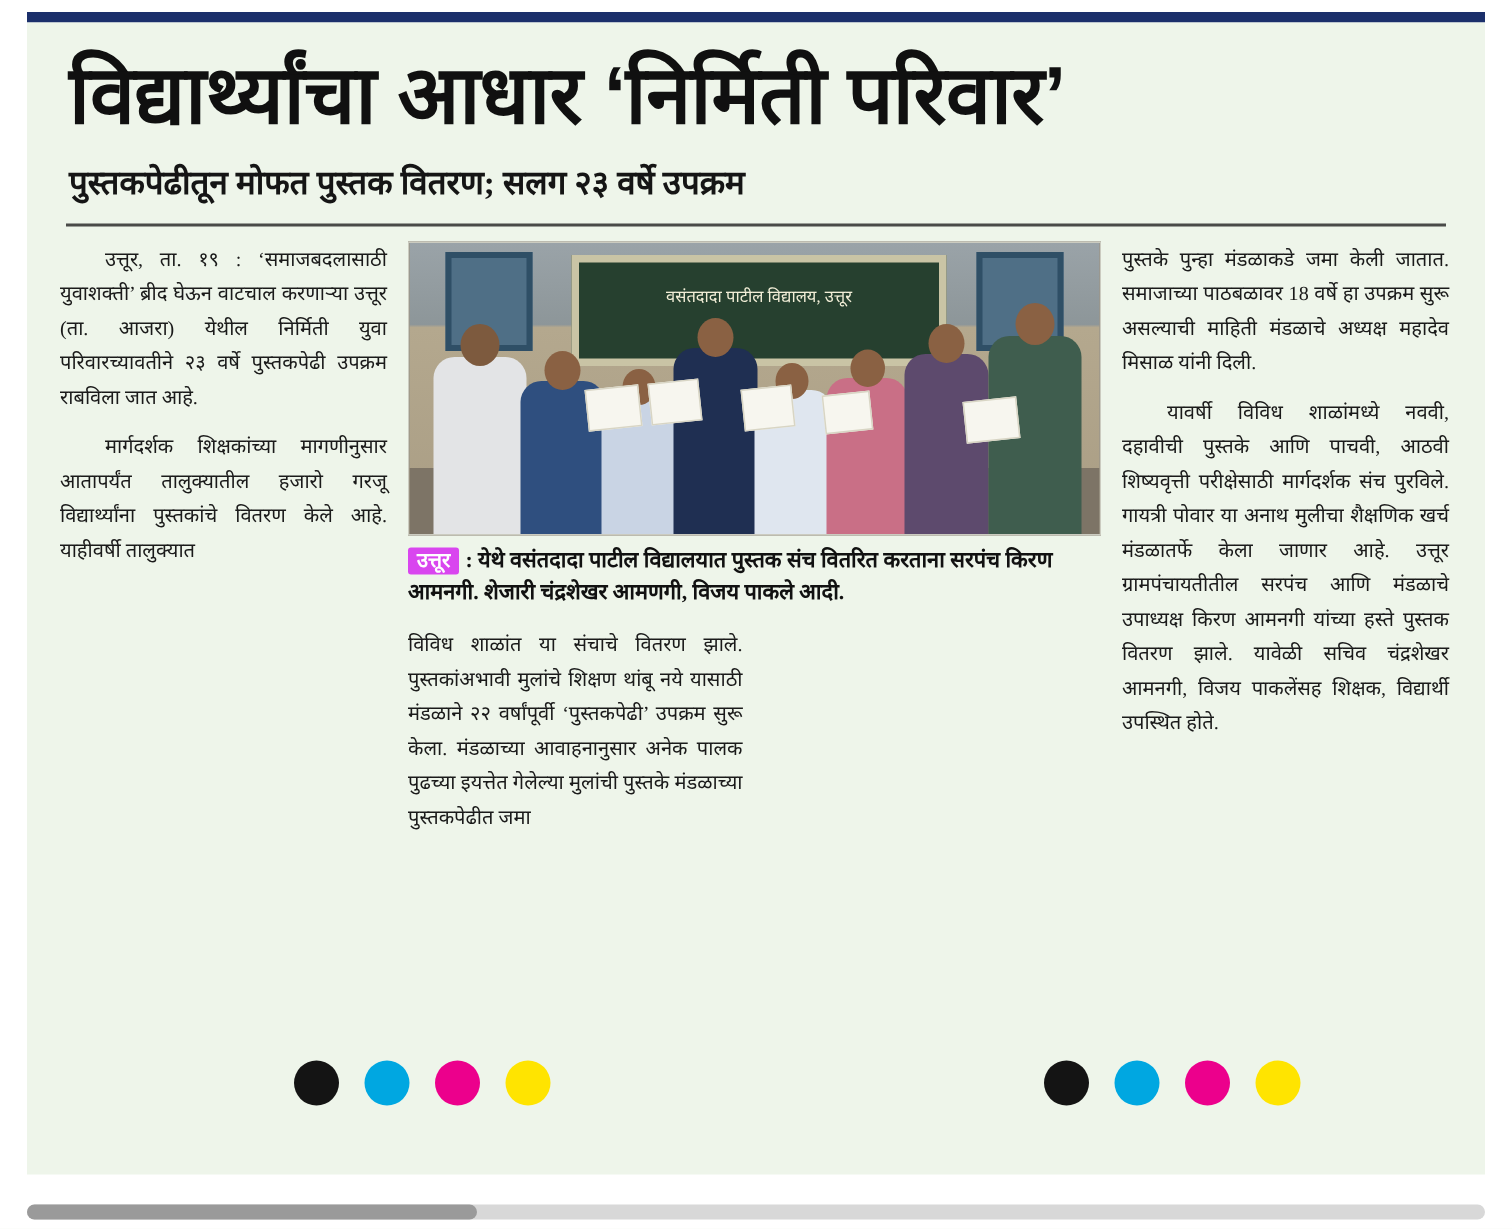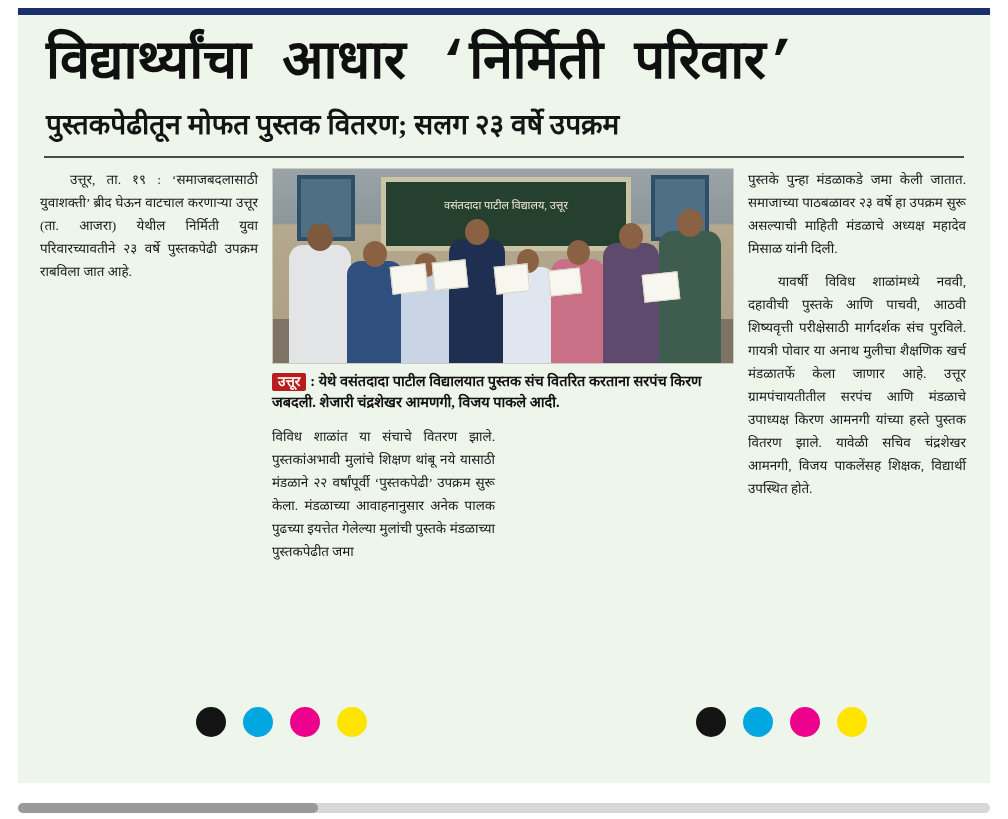--- a/index.html
+++ b/index.html
@@ -32,33 +32,33 @@
     position: absolute;
     left: 18px;
     top: 15px;
     width: 972px;
     height: 768px;
     background: #eef5ea;
     box-sizing: border-box;
     padding: 14px 22px 0 22px;
   }
   .headline {
-    font-family: Liberation Mono, monospace;
+    font-family: Liberation Sans, sans-serif;
     font-weight: bold;
     font-size: 54px;
     line-height: 1.08;
     color: #101010;
     letter-spacing: -0.5px;
     margin: 6px 0 0 6px;
     white-space: nowrap;
   }
   .subhead {
     font-family: "Liberation Serif", serif;
     font-weight: bold;
-    font-size: 28px;
+    font-size: 22px;
     line-height: 1.15;
     color: #151515;
     margin: 16px 0 0 6px;
     white-space: nowrap;
   }
   .rule-under-subhead {
     margin: 14px 4px 0 4px;
     height: 2px;
     background: #2b2b2b;
     opacity: 0.85;
@@ -155,21 +155,21 @@
   }
   .caption {
     margin-top: 7px;
     font-family: "Liberation Serif", serif;
     font-weight: bold;
     font-size: 14.5px;
     line-height: 1.45;
     color: #111;
   }
   .cap-tag {
-    background: #b91c1c;
+    background: #d946ef;
     color: #fff;
     padding: 1px 6px 2px 6px;
     margin-right: 4px;
     font-size: 13.5px;
     border-radius: 2px;
   }
   .mid-cols {
     display: flex;
     gap: 8px;
     margin-top: 12px;
@@ -221,20 +221,21 @@
   <div class="clipping">
 
     <div class="headline">विद्यार्थ्यांचा आधार ‘निर्मिती परिवार’</div>
     <div class="subhead">पुस्तकपेढीतून मोफत पुस्तक वितरण; सलग २३ वर्षे उपक्रम</div>
     <div class="rule-under-subhead"></div>
 
     <div class="body-area">
 
       <div class="col col-left">
         <p class="indent">उत्तूर, ता. १९ : ‘समाजबदलासाठी युवाशक्ती’ ब्रीद घेऊन वाटचाल करणाऱ्या उत्तूर (ता. आजरा) येथील निर्मिती युवा परिवारच्यावतीने २३ वर्षे पुस्तकपेढी उपक्रम राबविला जात आहे.</p>
+        <p class="indent">मार्गदर्शक शिक्षकांच्या मागणीनुसार आतापर्यंत तालुक्यातील हजारो गरजू विद्यार्थ्यांना पुस्तकांचे वितरण केले आहे. याहीवर्षी तालुक्यात</p>
       </div>
 
       <div class="col-mid">
 
         <div class="photo-block">
           <div class="photo">
             <div class="ph-wall"></div>
             <div class="ph-win l"></div>
             <div class="ph-win r"></div>
             <div class="ph-board">
@@ -267,33 +268,33 @@
             <div class="head" style="left:404px;bottom:126px;width:26px;height:28px;"></div>
 
             <div class="paper" style="left:118px;top:96px;width:34px;height:26px;"></div>
             <div class="paper" style="left:160px;top:92px;width:32px;height:26px;"></div>
             <div class="paper" style="left:222px;top:96px;width:32px;height:26px;"></div>
             <div class="paper" style="left:276px;top:100px;width:30px;height:24px;"></div>
             <div class="paper" style="left:370px;top:104px;width:34px;height:26px;"></div>
           </div>
 
           <div class="caption">
-            <span class="cap-tag">उत्तूर</span><span>: येथे वसंतदादा पाटील विद्यालयात पुस्तक संच वितरित करताना सरपंच किरण जबदली. शेजारी चंद्रशेखर आमणगी, विजय पाकले आदी.</span>
+            <span class="cap-tag">उत्तूर</span><span>: येथे वसंतदादा पाटील विद्यालयात पुस्तक संच वितरित करताना सरपंच किरण आमनगी. शेजारी चंद्रशेखर आमणगी, विजय पाकले आदी.</span>
           </div>
         </div>
 
         <div class="mid-cols">
           <div class="col mid-col">
             <p>विविध शाळांत या संचाचे वितरण झाले. पुस्तकांअभावी मुलांचे शिक्षण थांबू नये यासाठी मंडळाने २२ वर्षांपूर्वी ‘पुस्तकपेढी’ उपक्रम सुरू केला. मंडळाच्या आवाहनानुसार अनेक पालक पुढच्या इयत्तेत गेलेल्या मुलांची पुस्तके मंडळाच्या पुस्तकपेढीत जमा</p>
           </div>
         </div>
       </div>
 
       <div class="col col-right">
-        <p>पुस्तके पुन्हा मंडळाकडे जमा केली जातात. समाजाच्या पाठबळावर २३ वर्षे हा उपक्रम सुरू असल्याची माहिती मंडळाचे अध्यक्ष महादेव मिसाळ यांनी दिली.</p>
+        <p>पुस्तके पुन्हा मंडळाकडे जमा केली जातात. समाजाच्या पाठबळावर 18 वर्षे हा उपक्रम सुरू असल्याची माहिती मंडळाचे अध्यक्ष महादेव मिसाळ यांनी दिली.</p>
         <p class="indent">यावर्षी विविध शाळांमध्ये नववी, दहावीची पुस्तके आणि पाचवी, आठवी शिष्यवृत्ती परीक्षेसाठी मार्गदर्शक संच पुरविले. गायत्री पोवार या अनाथ मुलीचा शैक्षणिक खर्च मंडळातर्फे केला जाणार आहे. उत्तूर ग्रामपंचायतीतील सरपंच आणि मंडळाचे उपाध्यक्ष किरण आमनगी यांच्या हस्ते पुस्तक वितरण झाले. यावेळी सचिव चंद्रशेखर आमनगी, विजय पाकलेंसह शिक्षक, विद्यार्थी उपस्थित होते.</p>
       </div>
 
     </div>
 
     <div class="dots left">
       <div class="dot d-k"></div>
       <div class="dot d-c"></div>
       <div class="dot d-m"></div>
       <div class="dot d-y"></div>

